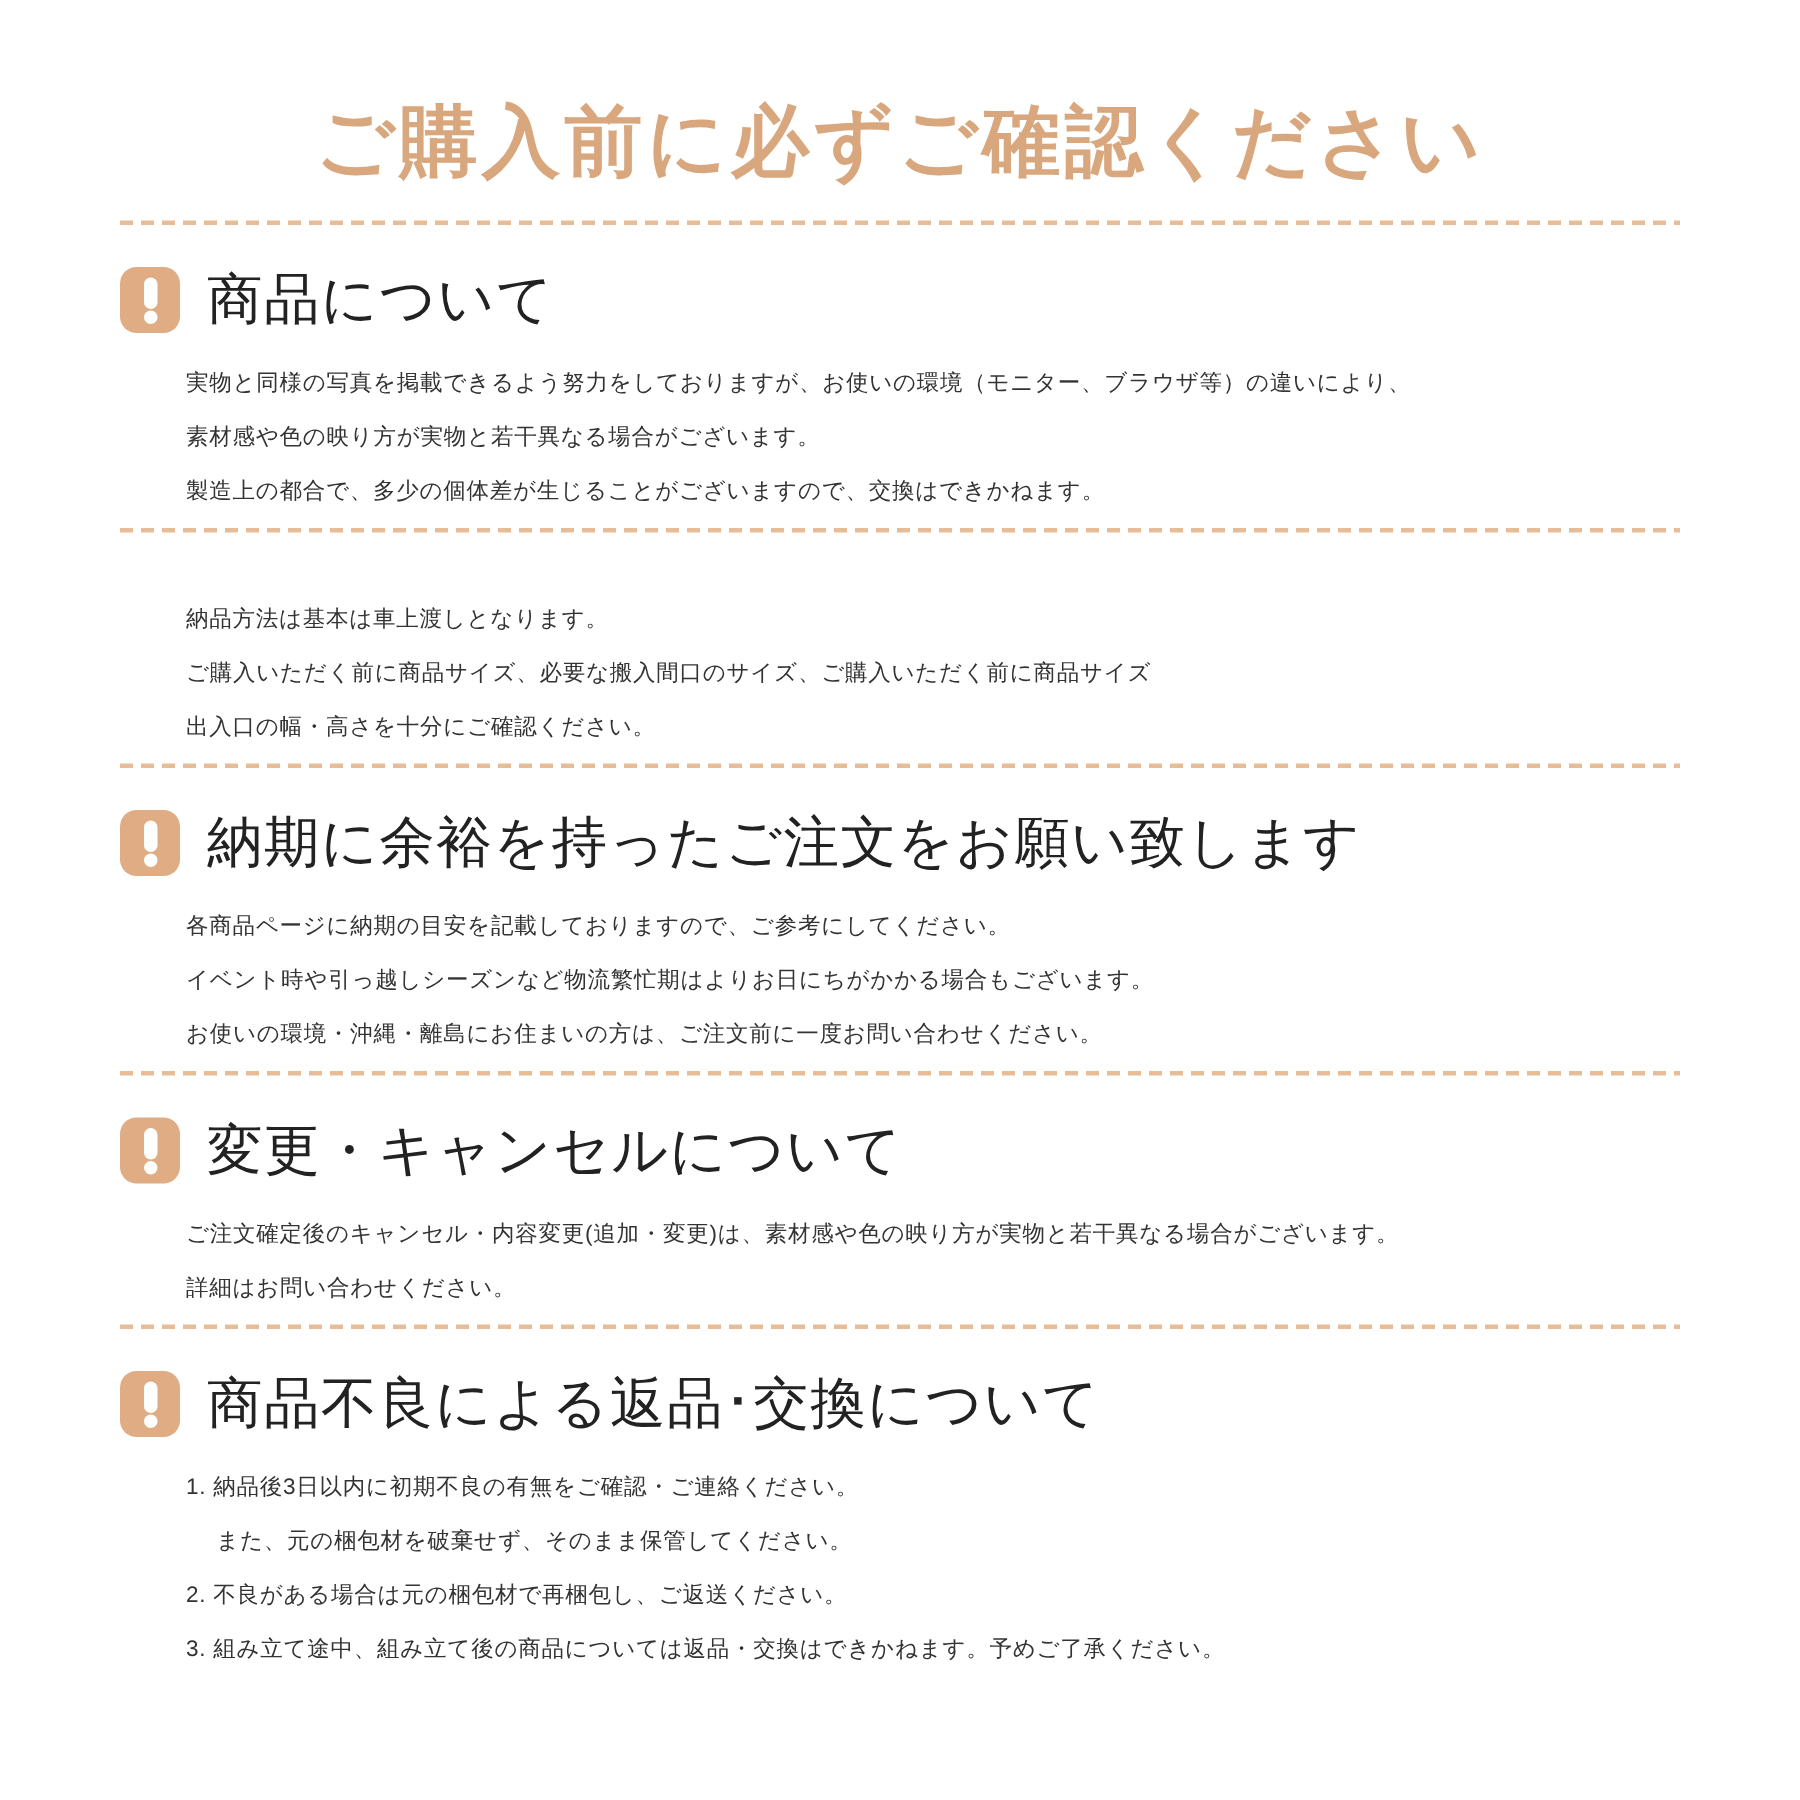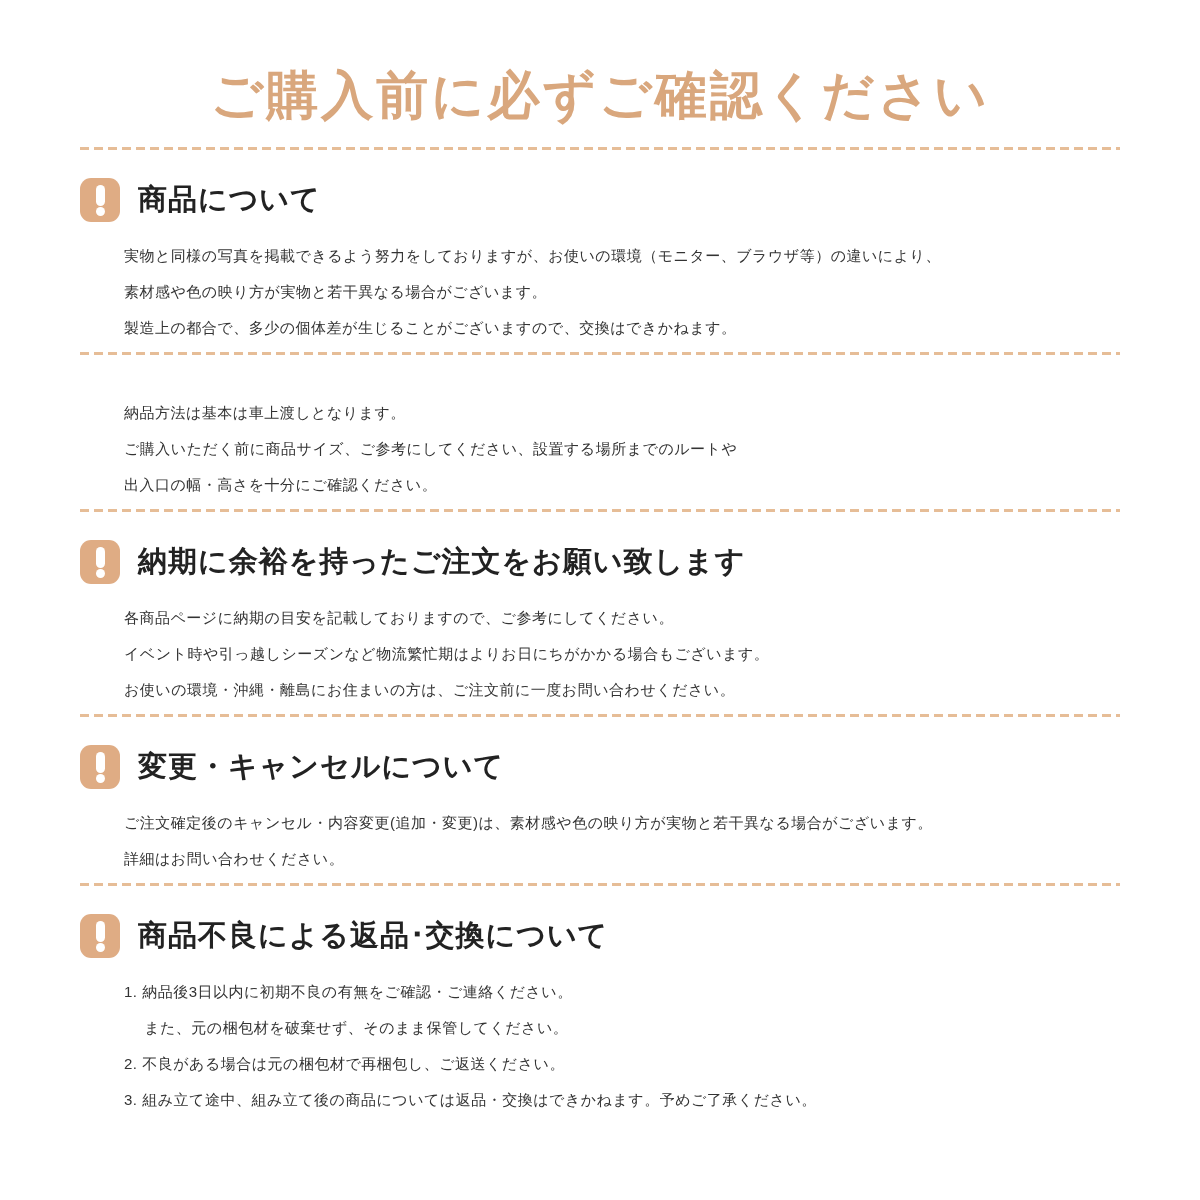--- a/index.html
+++ b/index.html
@@ -59,22 +59,22 @@
   .excl-icon::after{
     content:"";
     position:absolute;
     left:50%;bottom:6px;
     width:9px;height:9px;
     margin-left:-4.5px;
     border-radius:50%;
     background:#ffffff;
   }
   .sec-head h2{
-    font-size:29px;
-    font-weight:700;
+    font-size:37px;
+    font-weight:400;
     color:var(--heading);
     letter-spacing:1px;
     white-space:nowrap;
   }
   .sec-body{margin:14px 0 0 44px;}
   .line{
     font-size:15px;
     line-height:36px;
     color:var(--body);
     letter-spacing:0.5px;
@@ -98,21 +98,21 @@
       <p class="line">実物と同様の写真を掲載できるよう努力をしておりますが、お使いの環境（モニター、ブラウザ等）の違いにより、</p>
       <p class="line">素材感や色の映り方が実物と若干異なる場合がございます。</p>
       <p class="line">製造上の都合で、多少の個体差が生じることがございますので、交換はできかねます。</p>
     </div>
   </section>
   <div class="dash"></div>
 
   <section>
     <div class="sec-body">
       <p class="line">納品方法は基本は車上渡しとなります。</p>
-      <p class="line">ご購入いただく前に商品サイズ、ご参考にしてください、設置する場所までのルートや</p>
+      <p class="line">ご購入いただく前に商品サイズ、必要な搬入間口のサイズ、ご購入いただく前に商品サイズ</p>
       <p class="line">出入口の幅・高さを十分にご確認ください。</p>
     </div>
   </section>
   <div class="dash"></div>
 
   <section>
     <div class="sec-head">
       <span class="excl-icon"></span>
       <h2>納期に余裕を持ったご注文をお願い致します</h2>
     </div>

